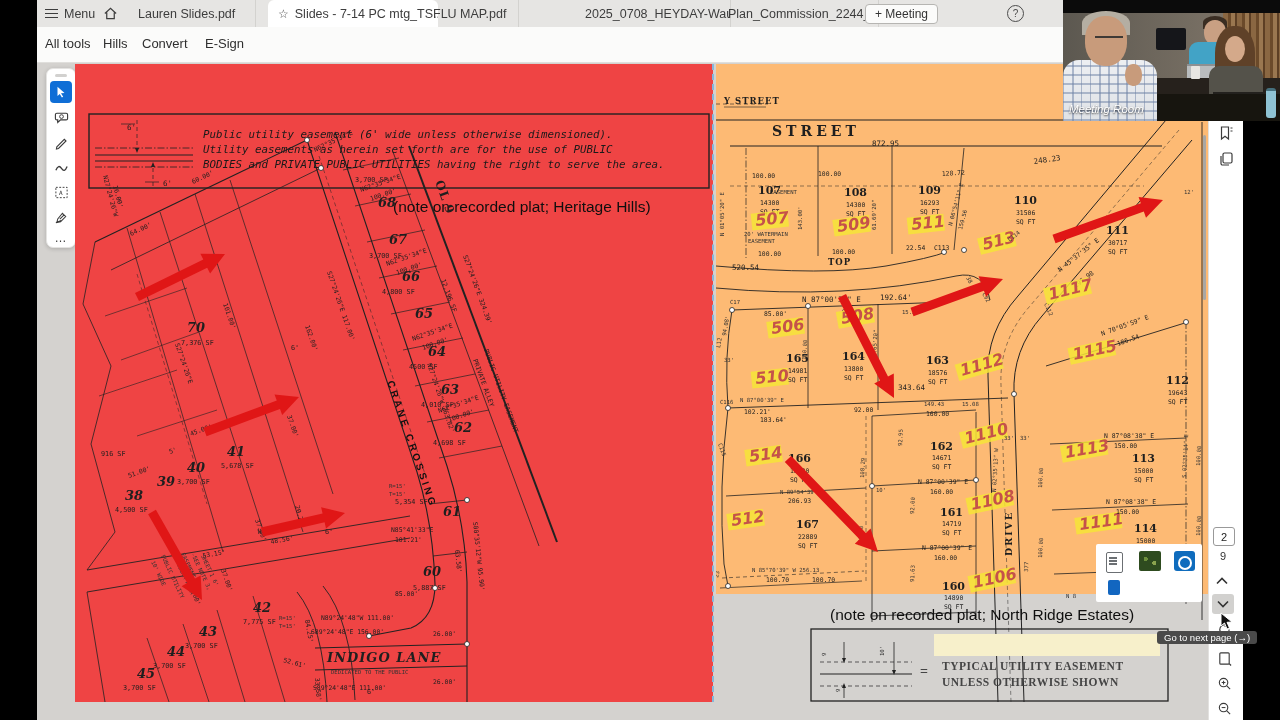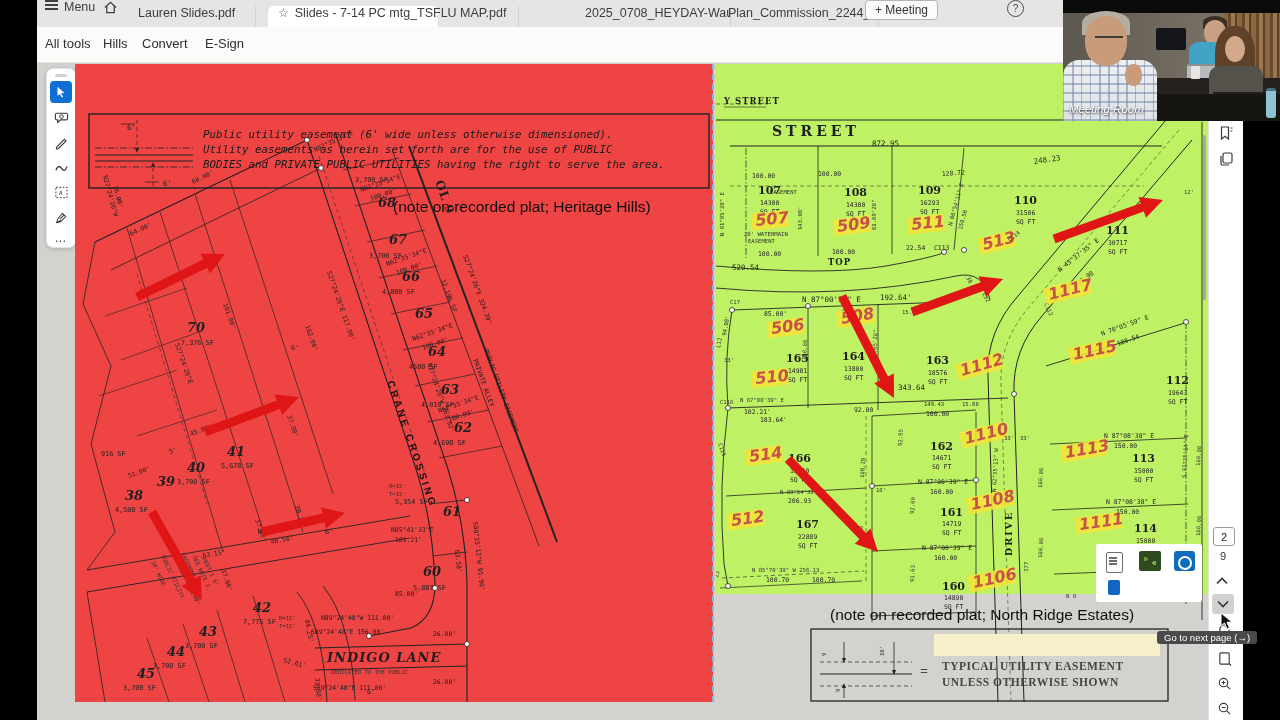--- a/index.html
+++ b/index.html
@@ -3,43 +3,43 @@
 <meta charset="utf-8">
 <style>
   html,body{margin:0;padding:0;}
   body{width:1280px;height:720px;position:relative;overflow:hidden;background:#000;
        font-family:"Liberation Sans",sans-serif;}
   #app{position:absolute;left:37px;top:0;width:1205px;height:720px;background:#d4d2cf;}
 
   
   #tabbar{position:absolute;left:0;top:0;width:100%;height:27px;background:#e6e5e3;
           border-bottom:1px solid #cfcecb;font-size:12.5px;color:#3d3d3d;}
-  .tb-item{position:absolute;top:0;height:27px;display:flex;align-items:flex-start;gap:6px;
+  .tb-item{position:absolute;top:0;height:27px;display:flex;align-items:center;gap:6px;
            white-space:nowrap;}
-  .tab{padding:0 10px;border-right:1px solid #d3d2cf;overflow:hidden;margin-top:6px;}
+  .tab{padding:0 10px;border-right:1px solid #d3d2cf;overflow:hidden;}
   .tab.active{background:#fff;border-right:none;border-radius:6px 6px 0 0;}
   .tab .star{color:#555;font-size:12px;}
   .createbtn{border:1px solid #b6b5b2;background:#fbfbfa;border-radius:4px;
              padding:2px 9px;font-size:12px;color:#333;}
   .helpcircle{width:15px;height:15px;border:1.4px solid #4c4c4c;border-radius:50%;
               display:flex;align-items:center;justify-content:center;font-size:10px;color:#4c4c4c;}
   .hamburger{display:flex;flex-direction:column;gap:2.5px;}
   .hamburger span{display:block;width:13px;height:1.6px;background:#3d3d3d;}
 
   
   #toolbar{position:absolute;left:0;top:27px;width:100%;height:35px;background:#fbfbfa;
            border-bottom:1px solid #e0dfdc;font-size:13px;color:#2f2f2f;}
   #toolbar .tool-label{position:absolute;top:9px;}
   #findbar{position:absolute;left:838px;top:27px;height:35px;display:flex;align-items:center;gap:13px;}
   #findbar .findtext{font-size:13px;color:#333;}
   .icon16 svg{display:block;}
 
   
   #pageL{position:absolute;left:38px;top:64px;width:638px;height:638px;background:#ef4444;text-align:right;}
-  #pageR{position:absolute;left:679px;top:64px;width:492px;height:530px;background:#bef264;}
+  #pageR{position:absolute;left:679px;top:64px;width:492px;height:530px;background:#fdba74;}
   #pagesep{position:absolute;left:675px;top:64px;height:638px;width:0;
            border-left:2px dashed #86b7da;}
 
   
   #palette{position:absolute;left:9px;top:68px;width:28px;background:#fff;border:1px solid #e4e3e1;
            border-radius:7px;box-shadow:0 1px 4px rgba(0,0,0,.18);padding:4px 0 2px 0;}
   #palette .drag{width:12px;height:3px;background:#d2d1cf;border-radius:2px;margin:1px auto 4px auto;}
   .pal-item{width:22px;height:22px;margin:3px auto;border-radius:4px;display:flex;
             align-items:center;justify-content:center;color:#3b3b3b;}
   .pal-item.active{background:#0f6ed6;color:#fff;}

